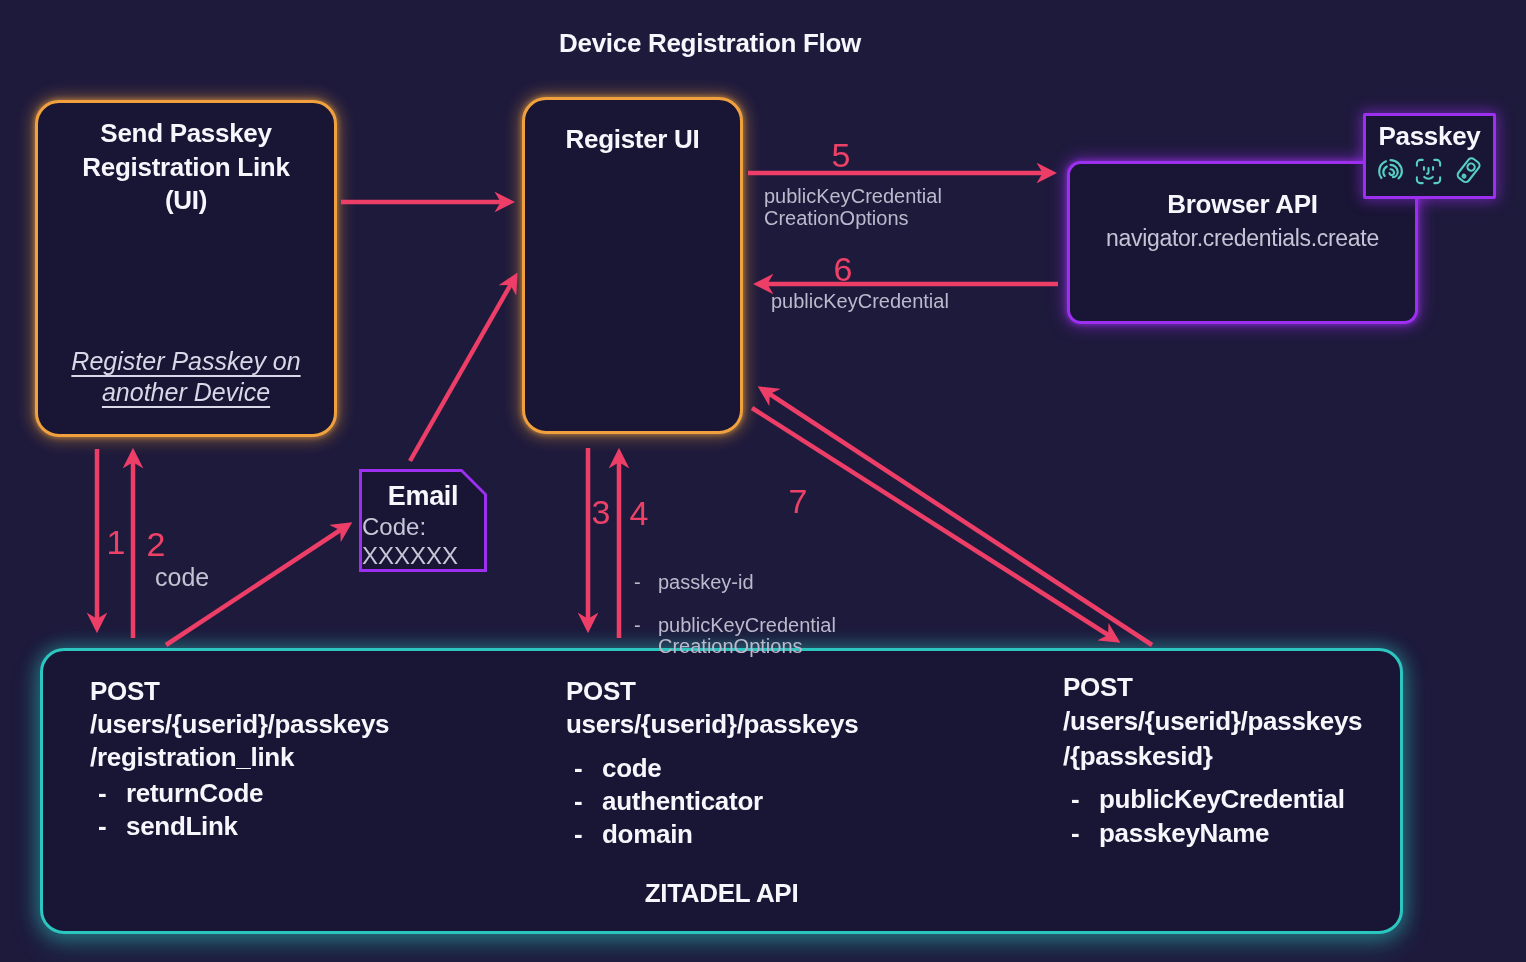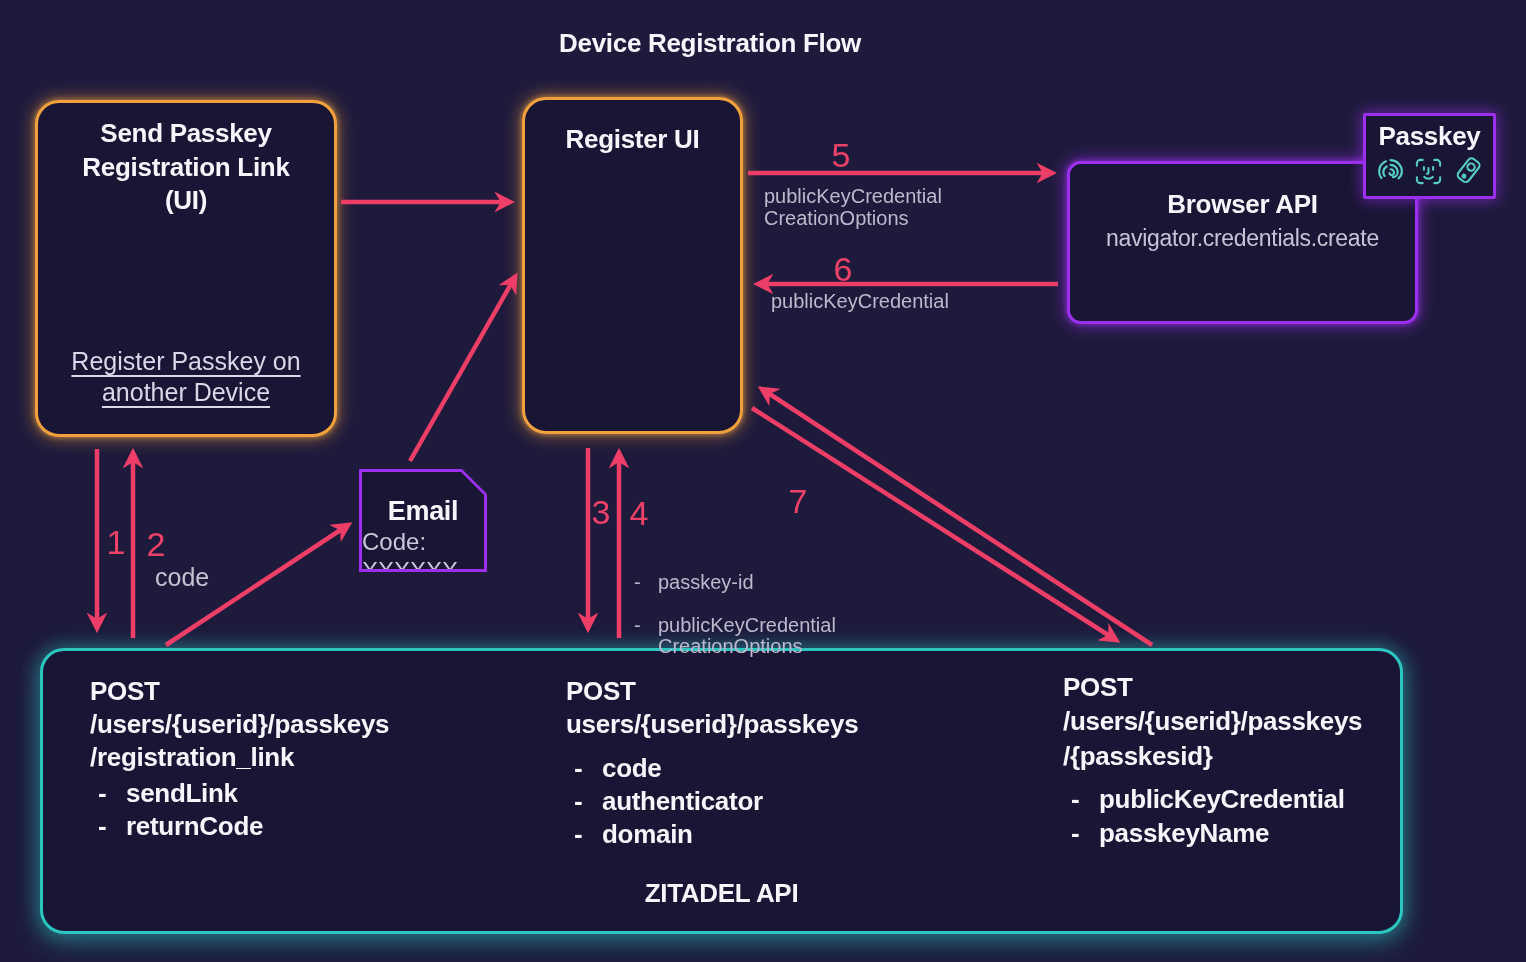--- a/index.html
+++ b/index.html
@@ -28,20 +28,21 @@
   .box-title{
     margin:0; padding-top:14px; text-align:center; font-size:26px; font-weight:bold;
     line-height:33.5px; white-space:pre-line; letter-spacing:-0.3px;
   }
   .box-sub{margin-top:3px; text-align:center; font-size:23px; color:#c6c3d6; letter-spacing:-0.3px;}
   .box-link{
     position:absolute; bottom:26px; left:0; width:100%; text-align:center;
     font-size:25px; line-height:31px; color:#d9d7e8; white-space:pre-line;
     text-decoration:underline; text-underline-offset:5px; text-decoration-thickness:2px;
     cursor:pointer;
+    font-style:italic;
   }
   
   .badge{
     position:absolute; left:1363px; top:113px; width:133px; height:86px; z-index:5;
     box-sizing:border-box; background:var(--fill); border:3px solid var(--purple);
     border-radius:2px; box-shadow:0 0 14px 2px rgba(157,47,240,.55);
     display:flex; flex-direction:column; align-items:center;
   }
   .badge-title{font-size:26px; font-weight:bold; margin-top:5px; letter-spacing:-0.3px;}
   .badge-icons{display:flex; gap:6px; margin-top:1px; align-items:center;}
@@ -50,21 +51,21 @@
   .email-outer{
     position:absolute; left:359px; top:469px; width:128px; height:103px;
     background:var(--purple);
     clip-path:polygon(0 0, calc(100% - 25px) 0, 100% 25px, 100% 100%, 0 100%);
     filter:drop-shadow(0 0 7px rgba(157,47,240,.75));
   }
   .email-inner{
     position:absolute; inset:3px; background:var(--fill);
     clip-path:polygon(0 0, calc(100% - 23px) 0, 100% 23px, 100% 100%, 0 100%);
   }
-  .email-title{text-align:center; font-size:27px; font-weight:bold; margin-top:24px; letter-spacing:-0.3px;}
+  .email-title{text-align:center; font-size:27px; font-weight:bold; margin-top:9px; letter-spacing:-0.3px;}
   .email-line{font-size:24px; color:#c9c6d8; line-height:29px;}
   
   .zcol{position:absolute; top:24px; letter-spacing:-0.3px;}
   .zmethod{font-size:26px; font-weight:bold; line-height:33px;}
   .zpath{font-size:26px; font-weight:bold; line-height:33px; white-space:pre-line;}
   .zparams{list-style:none; margin:3px 0 0 0; padding:0; font-size:26px; font-weight:bold;}
   .zparams li{position:relative; padding-left:36px; line-height:33px;}
   .zparams li::before{content:"-"; position:absolute; left:8px;}
   .zfooter{
     position:absolute; bottom:22px; left:0; width:100%; text-align:center;
@@ -144,22 +145,22 @@
     </div>
   </div>
 
   <div class="box teal" style="left:40px;top:648px;width:1363px;height:286px;">
 
     <div class="zcol" style="left:47px;">
       <div class="zmethod">POST</div>
       <div class="zpath">/users/{userid}/passkeys
 /registration_link</div>
       <ul class="zparams">
+        <li>returnCode</li>
         <li>sendLink</li>
-        <li>returnCode</li>
       </ul>
     </div>
 
     <div class="zcol" style="left:523px;">
       <div class="zmethod">POST</div>
       <div class="zpath">users/{userid}/passkeys</div>
       <ul class="zparams" style="margin-top:11px;">
         <li>code</li>
         <li>authenticator</li>
         <li>domain</li>

